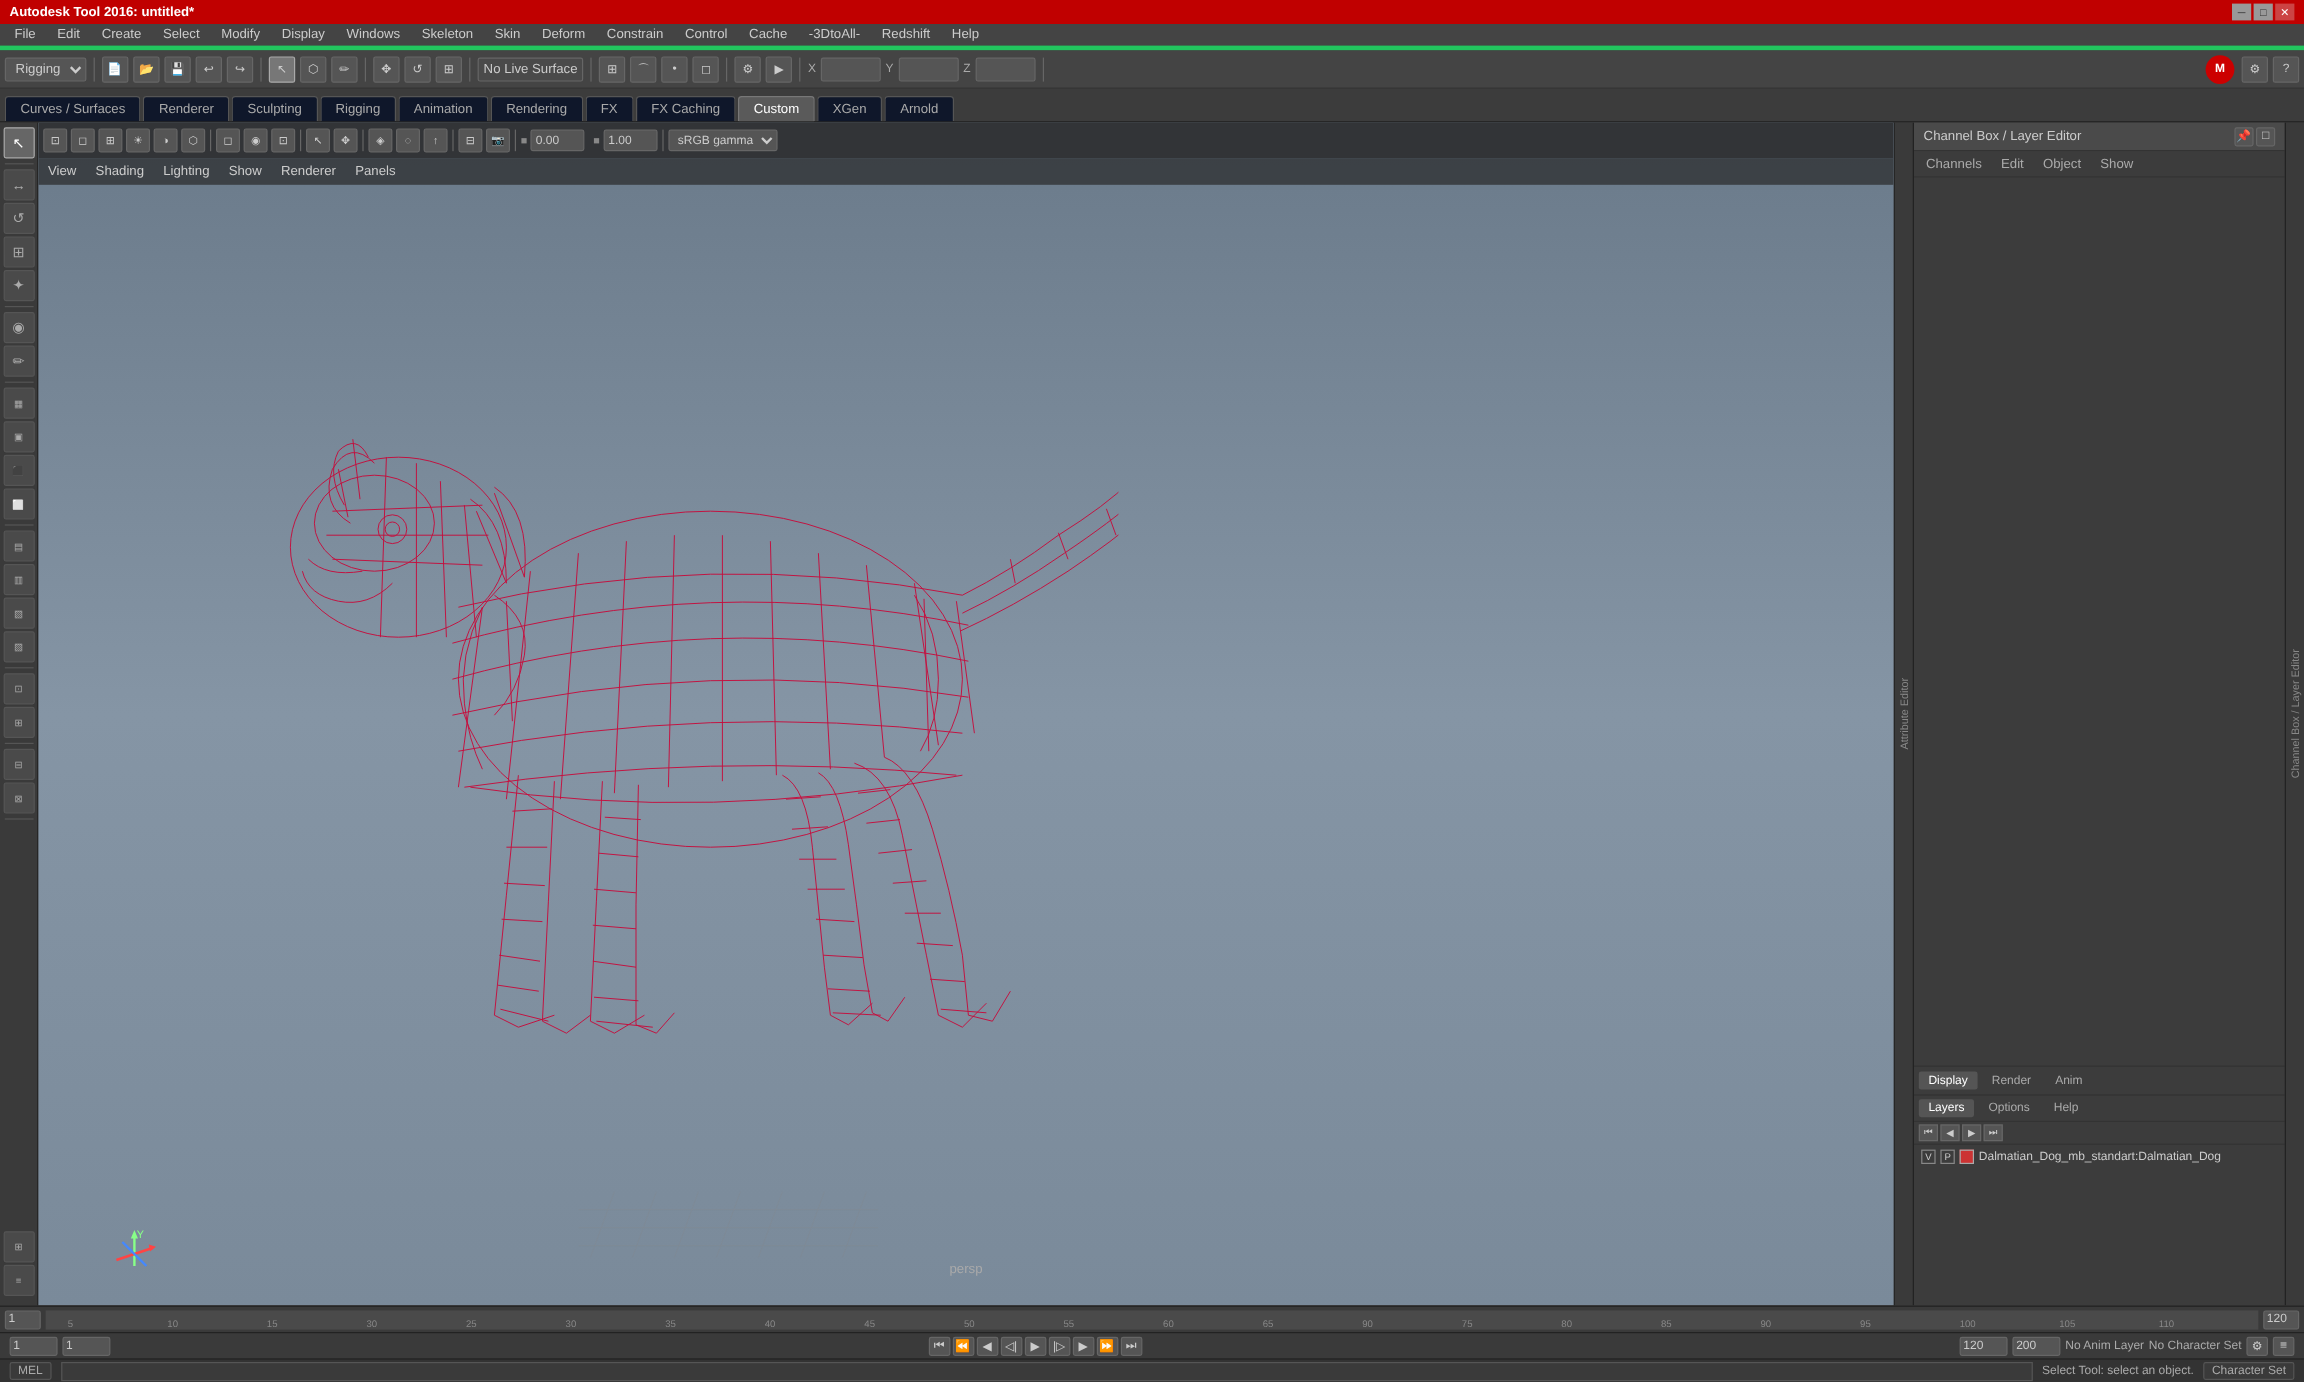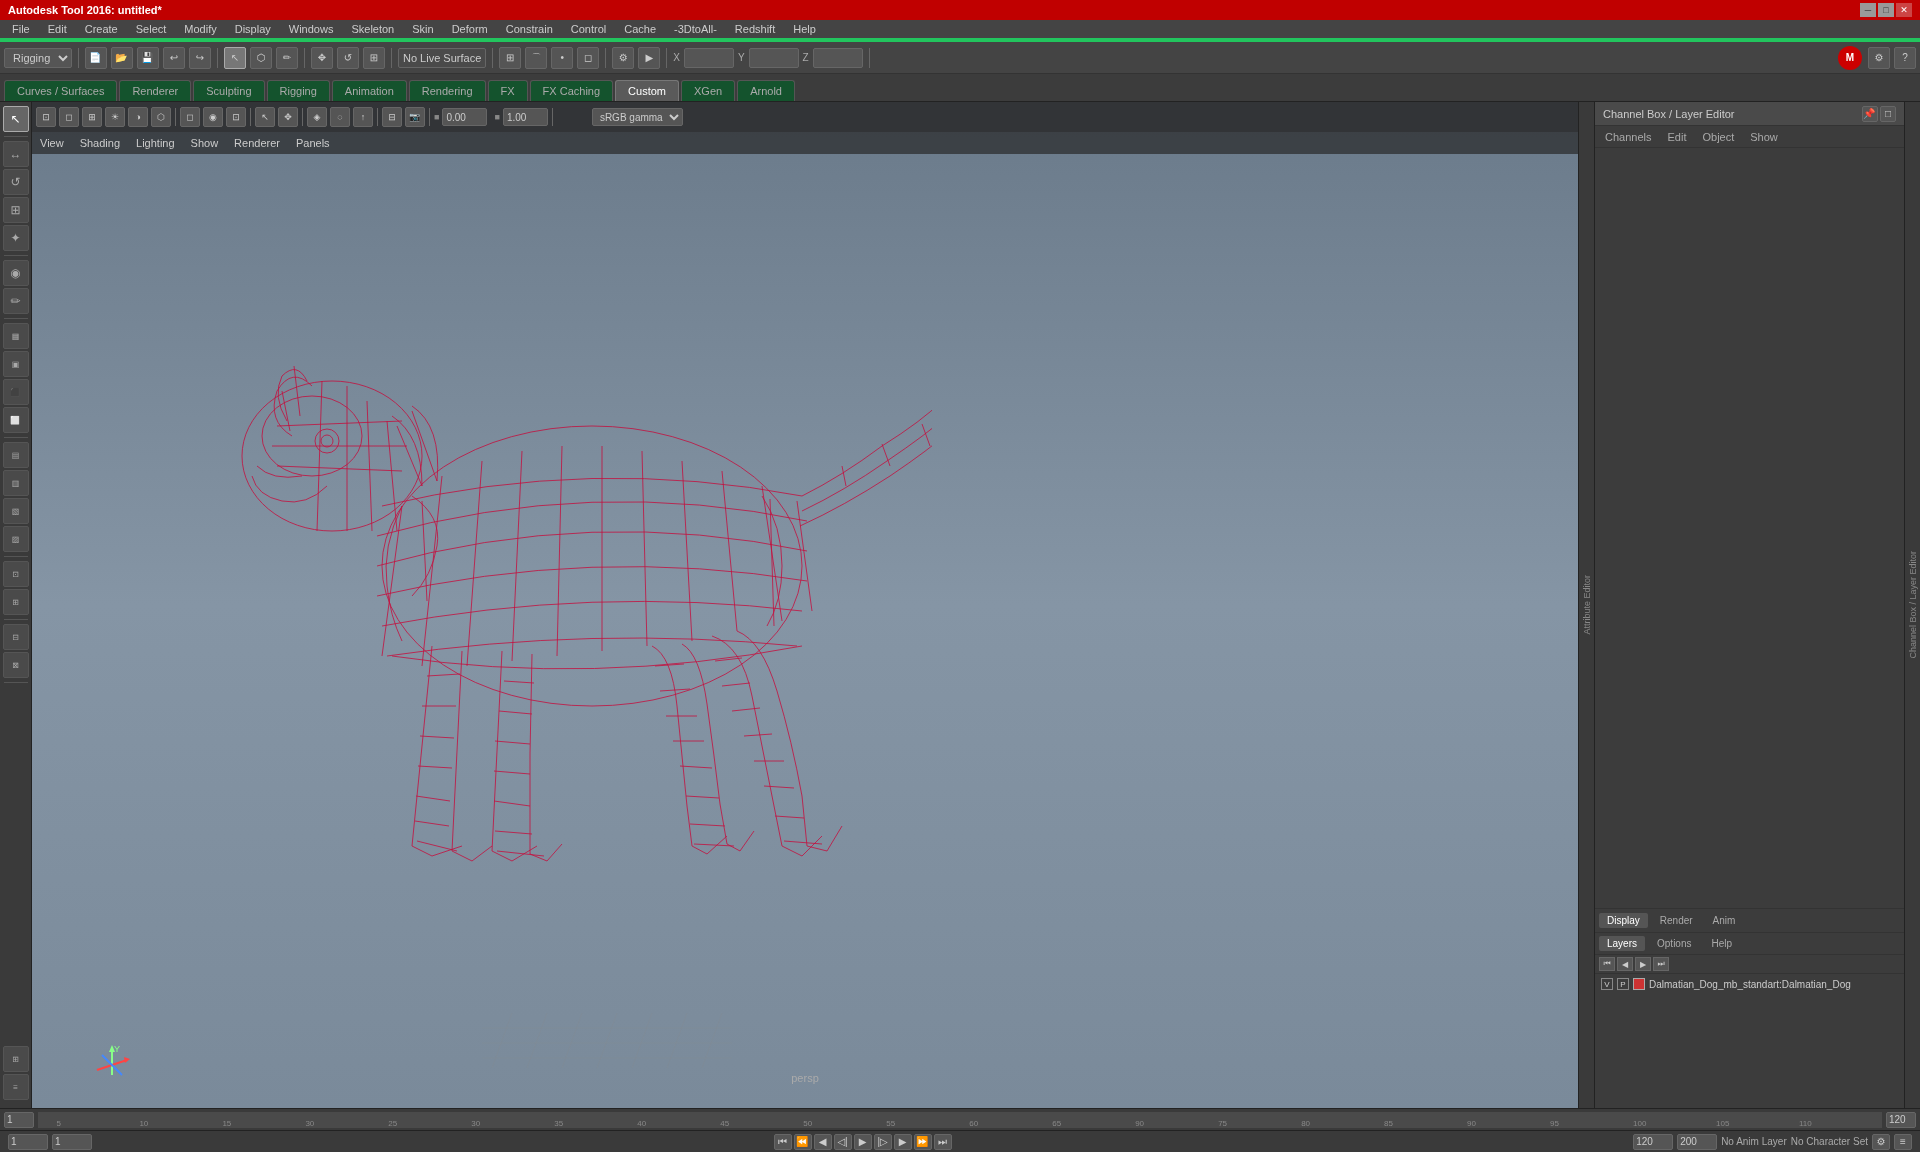--- a/index.html
+++ b/index.html
@@ -137,21 +137,21 @@
       height: 28px;
       background: #3c3c3c;
       display: flex;
       align-items: flex-end;
       padding: 0 4px;
       gap: 2px;
       border-bottom: 1px solid #222;
     }
     .module-tab {
       padding: 4px 12px;
-      background: #14532d;
+      background: #0f172a;
       color: #aaaaaa;
       font-size: 11px;
       cursor: pointer;
       border-top-left-radius: 3px;
       border-top-right-radius: 3px;
       border: 1px solid #555;
       border-bottom: none;
     }
     .module-tab.active {
       background: #5a5a5a;
@@ -223,21 +223,20 @@
       border-radius: 2px;
     }
     .vt-dropdown {
       background: #555;
       color: #ccc;
       border: 1px solid #666;
       height: 18px;
       font-size: 10px;
       padding: 0 3px;
       border-radius: 2px;
-      margin-left: 35px;
     }
 
     
     #viewport-menu {
       position: absolute;
       top: 30px;
       left: 0;
       right: 0;
       height: 22px;
       background: rgba(40,40,40,0.7);
@@ -894,14 +893,20 @@
     <div class="playback-right">
       <input class="play-field" type="text" style="width: 40px;" value="120">
       <input class="play-field" type="text" style="width: 40px;" value="200">
       <span class="play-label">No Anim Layer</span>
       <span class="play-label">No Character Set</span>
       <div class="play-btn">⚙</div>
       <div class="play-btn">≡</div>
     </div>
   </div>
 
+  <div id="status-bar">
+    <span class="status-label">MEL</span>
+    <input type="text" style="flex: 1 1 0%; background: rgb(58, 58, 58); color: rgb(170, 170, 170); border: 1px solid rgb(85, 85, 85); height: 16px; font-size: 10px; padding: 0px 4px;" value="">
+    <span class="status-text">Select Tool: select an object.</span>
+    <span class="status-label">Character Set</span>
+  </div>
 
 </div>
 
 </body></html>

